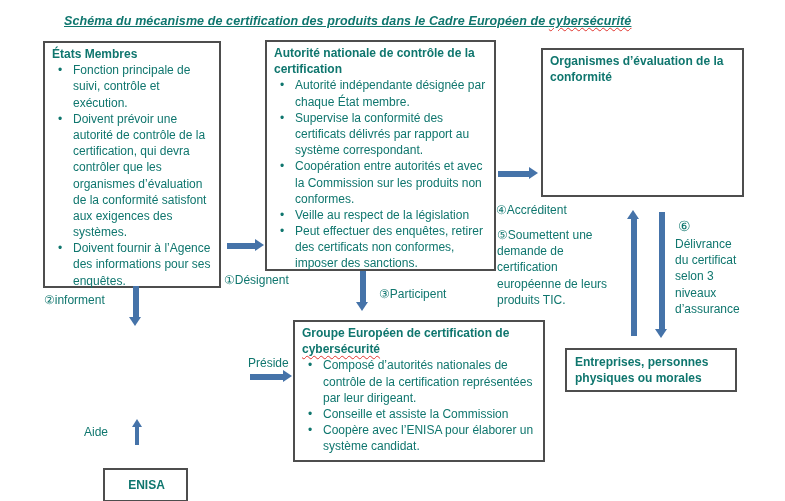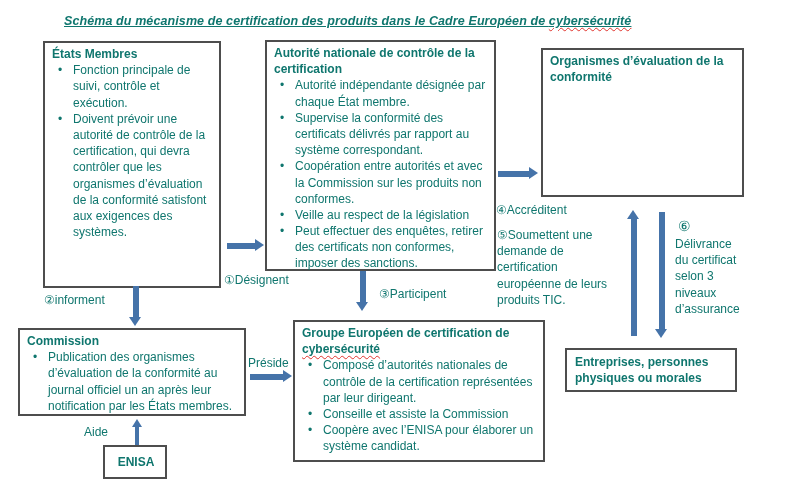--- a/index.html
+++ b/index.html
@@ -44,59 +44,54 @@
 
 <div class="canvas" style="--arrow: #4573a9; --border: #4d4d4d; --squiggle: #e0342e;">
 
   <div class="diagram-title">Schéma du mécanisme de certification des produits dans le Cadre Européen de <span class="sq">cybersécurité</span></div>
 
   <div class="box" style="left:43px;top:41px;width:178px;height:247px;">
     <div class="box-title">États Membres</div>
     <ul class="bullets">
         <li>Fonction principale de suivi, contrôle et exécution.</li>
         <li>Doivent prévoir une autorité de contrôle de la certification, qui devra contrôler que les organismes d’évaluation de la conformité satisfont aux exigences des systèmes.</li>
+        <li>Doivent fournir à l’Agence des informations pour ses enquêtes.</li>
       </ul>
   </div>
 
   <div class="box" style="left:265px;top:40px;width:231px;height:231px;">
     <div class="box-title">Autorité nationale de contrôle de la certification</div>
     <ul class="bullets">
         <li>Autorité indépendante désignée par chaque État membre.</li>
         <li>Supervise la conformité des certificats délivrés par rapport au système correspondant.</li>
         <li>Coopération entre autorités et avec la Commission sur les produits non conformes.</li>
         <li>Veille au respect de la législation</li>
         <li>Peut effectuer des enquêtes, retirer des certificats non conformes, imposer des sanctions.</li>
       </ul>
   </div>
 
   <div class="box" style="left:541px;top:48px;width:203px;height:149px;">
     <div class="box-title">Organismes d’évaluation de la conformité</div>
   </div>
 
-  <div class="box" style="left:18px;top:328px;width:228px;height:88px;">
-    <div class="box-title">Commission</div>
-    <ul class="bullets">
-        <li>Publication des organismes d’évaluation de la conformité au journal officiel un an après leur notification par les États membres.</li>
-      </ul>
-  </div>
 
   <div class="box" style="left:293px;top:320px;width:252px;height:142px;">
     <div class="box-title">Groupe Européen de certification de <span class="sq">cybersécurité</span></div>
     <ul class="bullets">
         <li>Composé d’autorités nationales de contrôle de la certification représentées par leur dirigeant.</li>
         <li>Conseille et assiste la Commission</li>
         <li>Coopère avec l’ENISA pour élaborer un système candidat.</li>
       </ul>
   </div>
 
   <div class="box entbox" style="left:565px;top:348px;width:172px;height:44px;">
     <div>Entreprises, personnes physiques ou morales</div>
   </div>
 
-  <div class="box enisabox" style="left:103px;top:445px;width:64px;height:34px;">
+  <div class="box enisabox" style="left:103px;top:468px;width:85px;height:34px;">
     <div>ENISA</div>
   </div>
 
   <div class="ar-r" style="left:227px;top:239px;width:37px;"></div>
   <div class="ar-d" style="left:129px;top:286px;height:40px;"></div>
   <div class="ar-d" style="left:356px;top:271px;height:40px;"></div>
   <div class="ar-r" style="left:498px;top:167px;width:40px;"></div>
   <div class="ar-u" style="left:627px;top:210px;height:126px;"></div>
   <div class="ar-d" style="left:655px;top:212px;height:126px;"></div>
   <div class="ar-r" style="left:250px;top:370px;width:42px;"></div>

